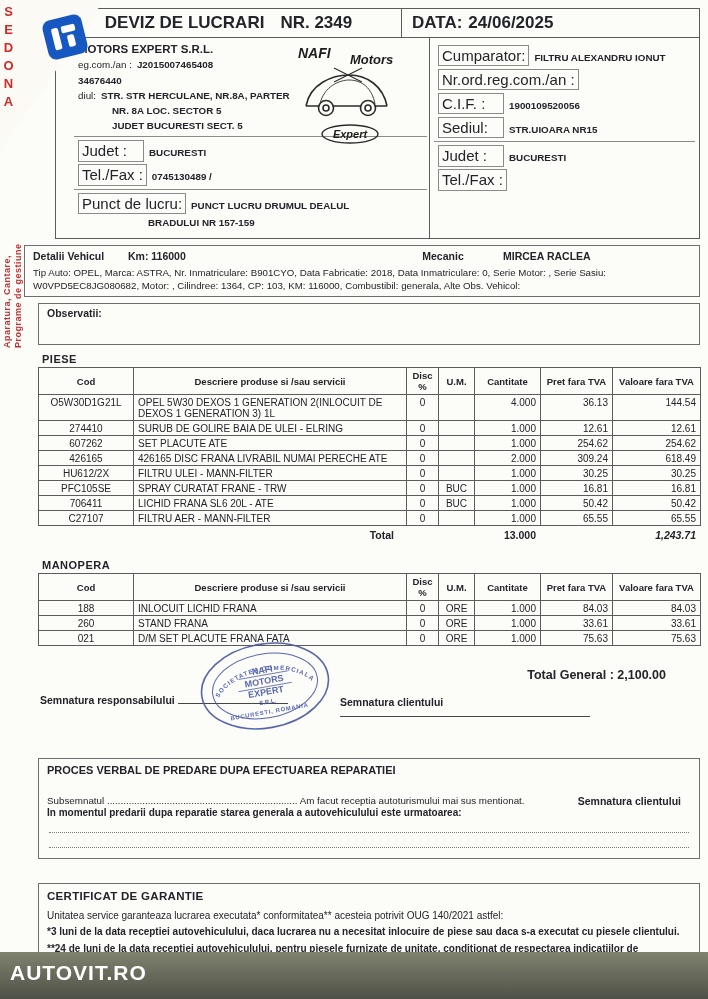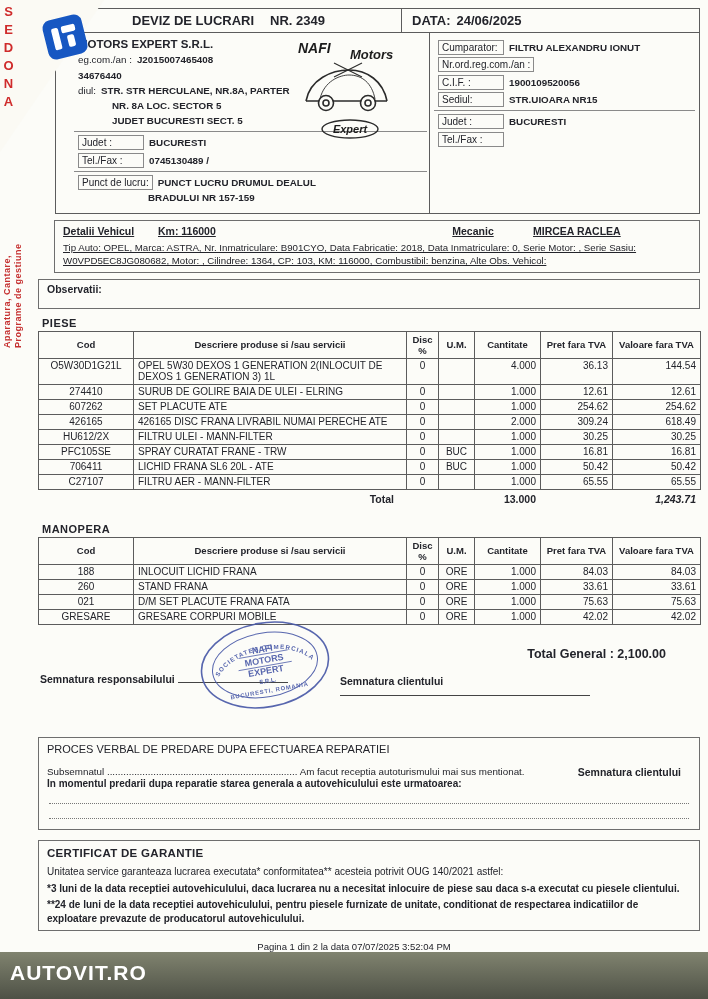--- a/index.html
+++ b/index.html
@@ -18,40 +18,40 @@
   .sedona-logo{position:absolute;left:44px;top:16px;width:42px;height:42px;z-index:4;transform:rotate(-14deg);}
   .brand-vert{position:absolute;left:1px;top:4px;z-index:5;writing-mode:vertical-rl;text-orientation:upright;
         color:#cf2b2b;font-weight:800;font-size:13px;letter-spacing:3px;}
   .side-text-a,.side-text-b{position:absolute;z-index:2;writing-mode:vertical-rl;transform:rotate(180deg);
         color:#c53030;font-weight:bold;font-size:9px;letter-spacing:.5px;}
   .side-text-a{left:2px;top:158px;height:190px;}
   .side-text-b{left:13px;top:158px;height:190px;}
 
   
   .header-box{margin:0 8px 0 55px;border:1.2px solid #5c5c5c;z-index:1;position:relative;background:transparent;}
-  .title-row{display:flex;border-bottom:1.2px solid #5c5c5c;font-weight:bold;font-size:13px;}
+  .title-row{display:flex;border-bottom:1.2px solid #5c5c5c;font-weight:bold;font-size:17px;}
   .title-left{flex:0 0 345px;display:flex;justify-content:center;gap:16px;padding:4px 0;border-right:1.2px solid #5c5c5c;}
   .title-right{flex:1;padding:4px 10px;display:flex;gap:6px;}
   .header-body{display:flex;position:relative;}
   .supplier{flex:0 0 345px;border-right:1.2px solid #5c5c5c;padding:4px 6px 6px 22px;font-size:9.8px;line-height:1.3;}
   .supplier .co-name{font-weight:bold;font-size:11.5px;margin-bottom:2px;}
   .customer{flex:1;padding:4px 8px;font-size:9.8px;line-height:1.3;}
   .frow{display:flex;gap:5px;margin:2.5px 0;align-items:baseline;}
-  .flabel{border:1px solid #8a8a8a;padding:0 3px;font-size:10px;white-space:nowrap;min-width:58px;}
+  .flabel{border:1px solid #8a8a8a;padding:0 3px;font-size:15px;white-space:nowrap;min-width:58px;}
   .fval{font-weight:bold;}
   .rule{border-top:1px solid #8a8a8a;margin:3px -4px;}
   .logo-wrap{position:absolute;left:236px;top:4px;width:118px;height:108px;background:transparent;}
 
   
-  .vehicle-box{margin:6px 8px 0 54px;border:1px solid #6e6e6e;padding:4px 8px;font-size:10px;text-decoration:underline;}
+  .vehicle-box{margin:6px 8px 0 24px;border:1px solid #6e6e6e;padding:4px 8px;font-size:10px;}
   .veh-row{display:grid;grid-template-columns:95px 255px 120px 1fr;font-weight:bold;font-size:10.5px;}
   .veh-row .mec{text-align:center;}
   .veh-info{margin-top:5px;font-size:9.7px;line-height:1.32;}
 
-  .obs-box{margin:6px 8px 0 38px;border:1px solid #6e6e6e;height:30px;font-size:10.5px;font-weight:bold;padding:3px 8px;box-sizing:border-box;}
+  .obs-box{margin:6px 8px 0 38px;border:1px solid #6e6e6e;height:42px;font-size:10.5px;font-weight:bold;padding:3px 8px;box-sizing:border-box;}
 
   .sec-title{margin:8px 7px 2px 42px;font-weight:bold;font-size:11px;letter-spacing:.5px;}
 
   table.items{margin-left:38px;width:662px;border-collapse:collapse;table-layout:fixed;}
   table.items th{border:1px solid #5c5c5c;font-size:9.5px;font-weight:bold;text-align:center;padding:2px 2px;vertical-align:middle;}
   table.items td{border:1px solid #5c5c5c;font-size:10px;padding:1.5px 4px;vertical-align:top;}
   .c-cod{text-align:center;}
   .c-desc{text-align:left;}
   .c-disc,.c-um{text-align:center;}
   .c-qty,.c-pret,.c-val{text-align:right;}
@@ -65,28 +65,28 @@
 
   .total-general{margin:22px 42px 0 0;text-align:right;font-weight:bold;font-size:12.5px;}
 
   .sig-row{margin:12px 8px 0 40px;height:52px;position:relative;font-size:10.5px;font-weight:bold;}
   .sig-line{display:inline-block;width:110px;border-bottom:1px solid #444;vertical-align:baseline;}
   .sig-client{position:absolute;left:300px;top:2px;}
   .sig-client-line{position:absolute;left:300px;top:22px;width:250px;border-bottom:1px solid #444;}
   .stamp{position:absolute;left:150px;top:-64px;opacity:.92;}
 
   .pv-box{margin:12px 8px 0 38px;border:1px solid #6e6e6e;padding:5px 8px;font-size:10px;}
-  .pv-title{font-weight:normal;font-size:11px;margin-bottom:11px;}
+  .pv-title{font-weight:bold;font-size:11px;margin-bottom:19px;}
   .pv-row1{display:flex;justify-content:space-between;align-items:flex-start;}
   .pv-text{font-size:9.8px;width:490px;}
   .pv-client{font-weight:bold;font-size:10.5px;padding-right:10px;}
   .pv-line2{font-weight:bold;font-size:10px;}
   .dotline{border-bottom:1.6px dotted #777;height:9px;margin:5px 2px;}
 
-  .gar-box{margin:10px 8px 0 38px;border:1px solid #6e6e6e;padding:5px 8px;font-size:10px;line-height:1.35;}
+  .gar-box{margin:24px 8px 0 38px;border:1px solid #6e6e6e;padding:5px 8px;font-size:10px;line-height:1.35;}
   .gar-title{font-weight:bold;font-size:11.5px;margin-bottom:4px;letter-spacing:.3px;}
   .gar-b{font-weight:bold;margin-top:3px;}
 
   .footer-line{margin-top:10px;text-align:center;font-size:9.5px;}
 </style>
 </head>
 <body>
 
 <div class="doc">
 
@@ -201,21 +201,21 @@
     </div>
   </div>
 
   <div class="vehicle-box">
     <div class="veh-row">
       <span>Detalii Vehicul</span>
       <span>Km: 116000</span>
       <span class="mec">Mecanic</span>
       <span>MIRCEA RACLEA</span>
     </div>
-    <div class="veh-info">Tip Auto: OPEL, Marca: ASTRA, Nr. Inmatriculare: B901CYO, Data Fabricatie: 2018, Data Inmatriculare: 0, Serie Motor: , Serie Sasiu: W0VPD5EC8JG080682, Motor: , Cilindree: 1364, CP: 103, KM: 116000, Combustibil: benzina, Alte Obs. Vehicol:</div>
+    <div class="veh-info">Tip Auto: OPEL, Marca: ASTRA, Nr. Inmatriculare: B901CYO, Data Fabricatie: 2018, Data Inmatriculare: 0, Serie Motor: , Serie Sasiu: W0VPD5EC8JG080682, Motor: , Cilindree: 1364, CP: 103, KM: 116000, Combustibil: generala, Alte Obs. Vehicol:</div>
   </div>
 
   <div class="obs-box">
     <span>Observatii:</span>
   </div>
 
   <div class="sec-title">PIESE</div>
   <table class="items">
     <colgroup>
         <col style="width:95px">
@@ -363,29 +363,20 @@
         </tr>
         <tr>
           <td class="c-cod">021</td>
           <td class="c-desc">D/M SET PLACUTE FRANA FATA</td>
           <td class="c-disc">0</td>
           <td class="c-um">ORE</td>
           <td class="c-qty">1.000</td>
           <td class="c-pret">75.63</td>
           <td class="c-val">75.63</td>
         </tr>
-        <tr>
-          <td class="c-cod">GRESARE</td>
-          <td class="c-desc">GRESARE CORPURI MOBILE</td>
-          <td class="c-disc">0</td>
-          <td class="c-um">ORE</td>
-          <td class="c-qty">1.000</td>
-          <td class="c-pret">42.02</td>
-          <td class="c-val">42.02</td>
-        </tr>
       </tbody>
   </table>
 
   <div class="total-general">
     <span>Total General :</span>
     <span>2,100.00</span>
   </div>
 
   <div class="sig-row">
     <span>Semnatura responsabilului</span>

